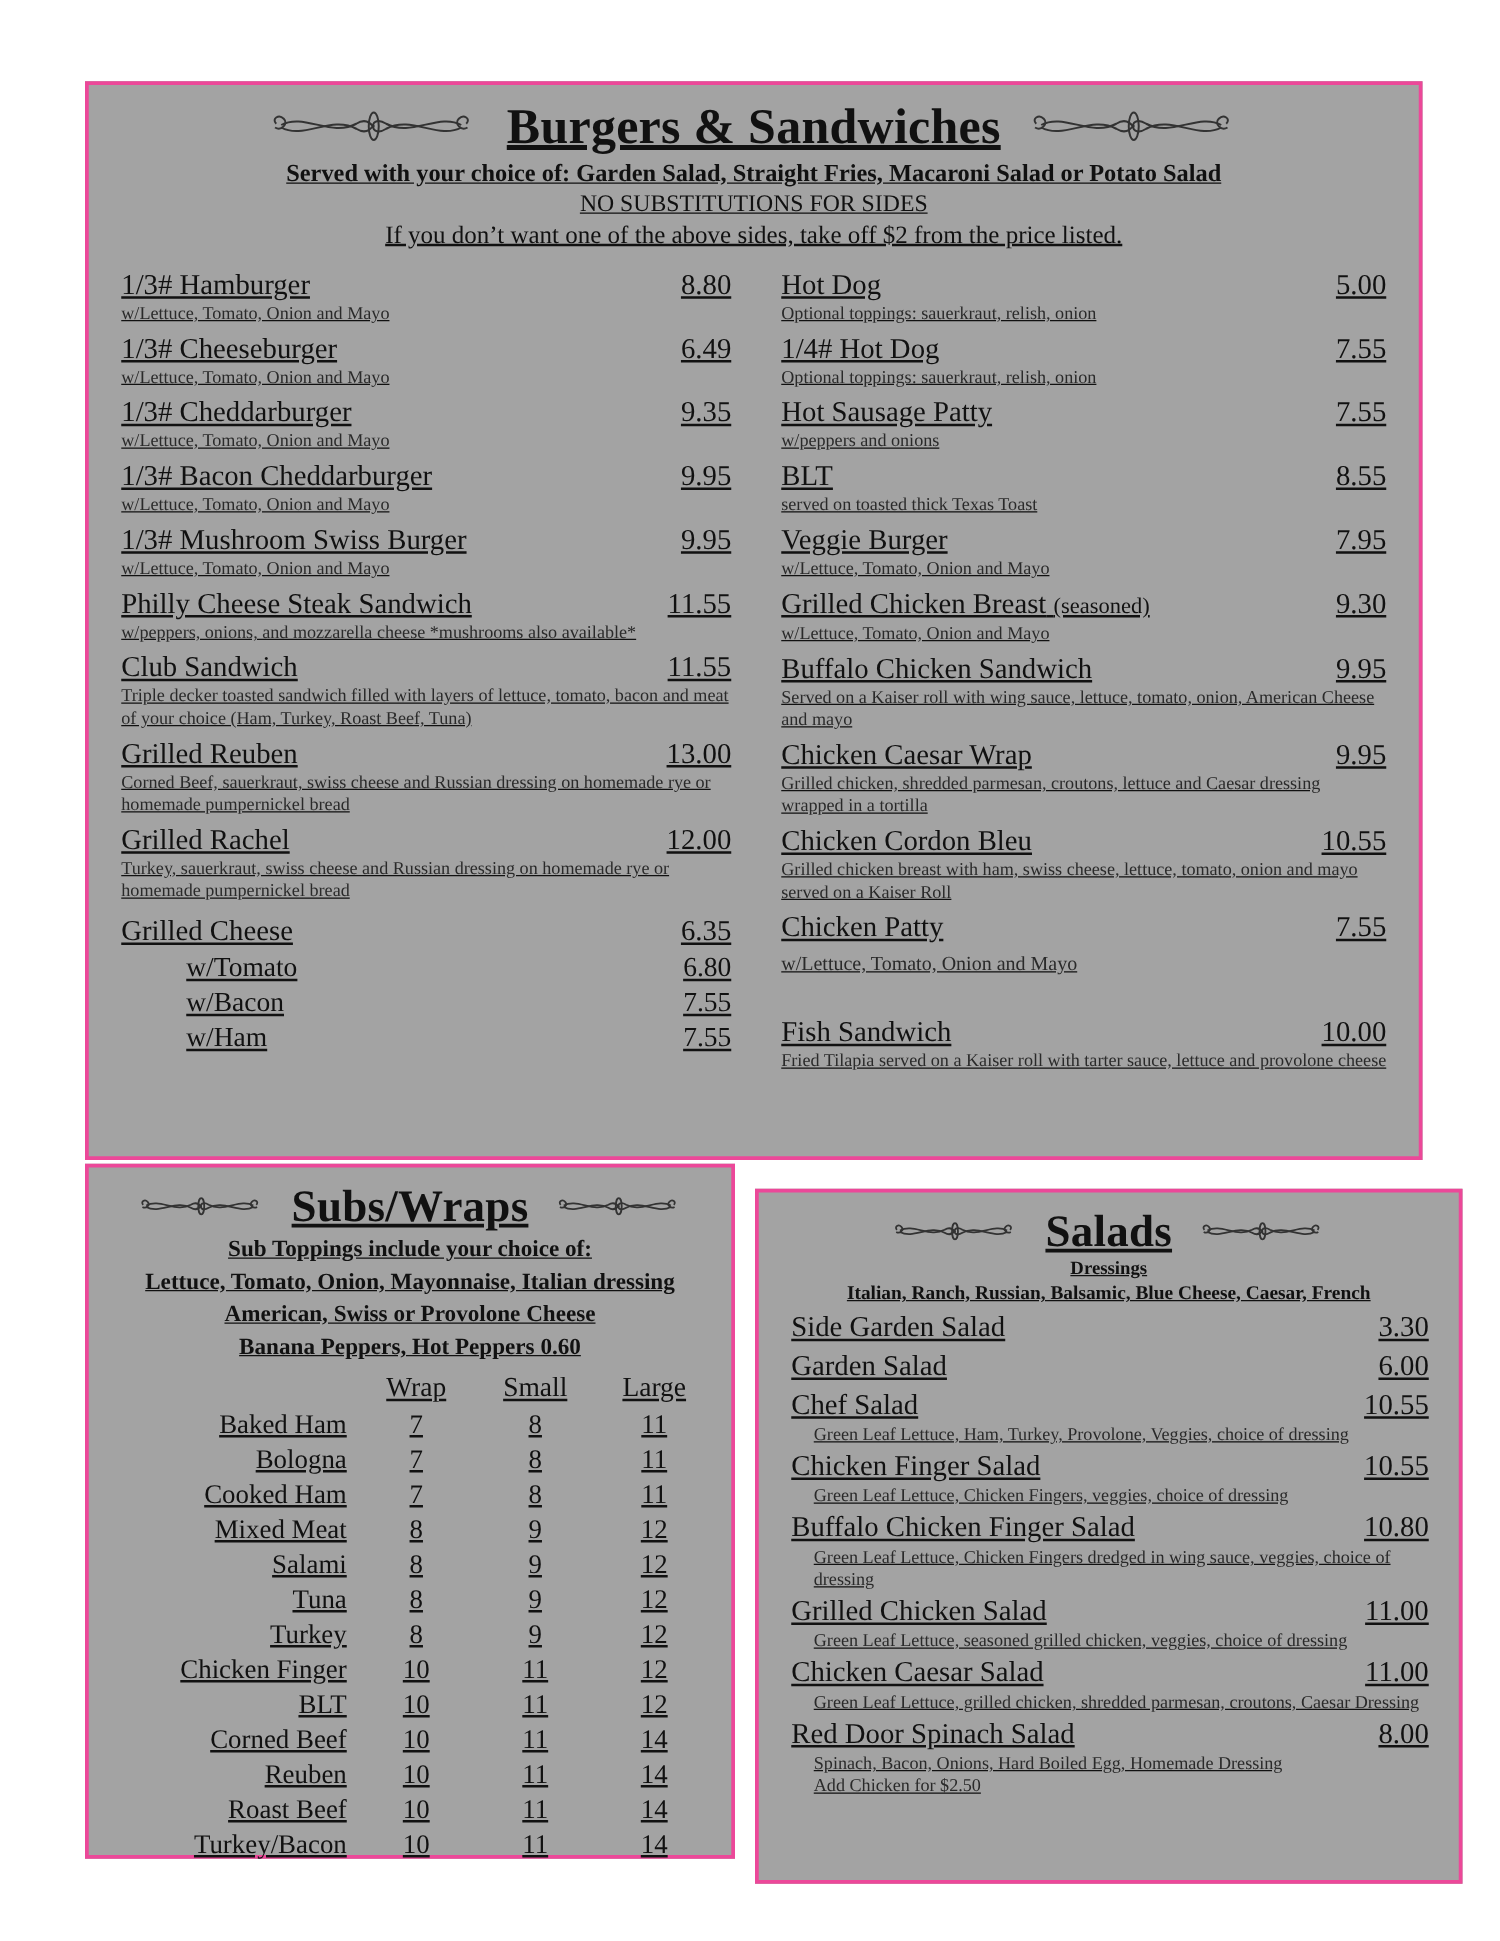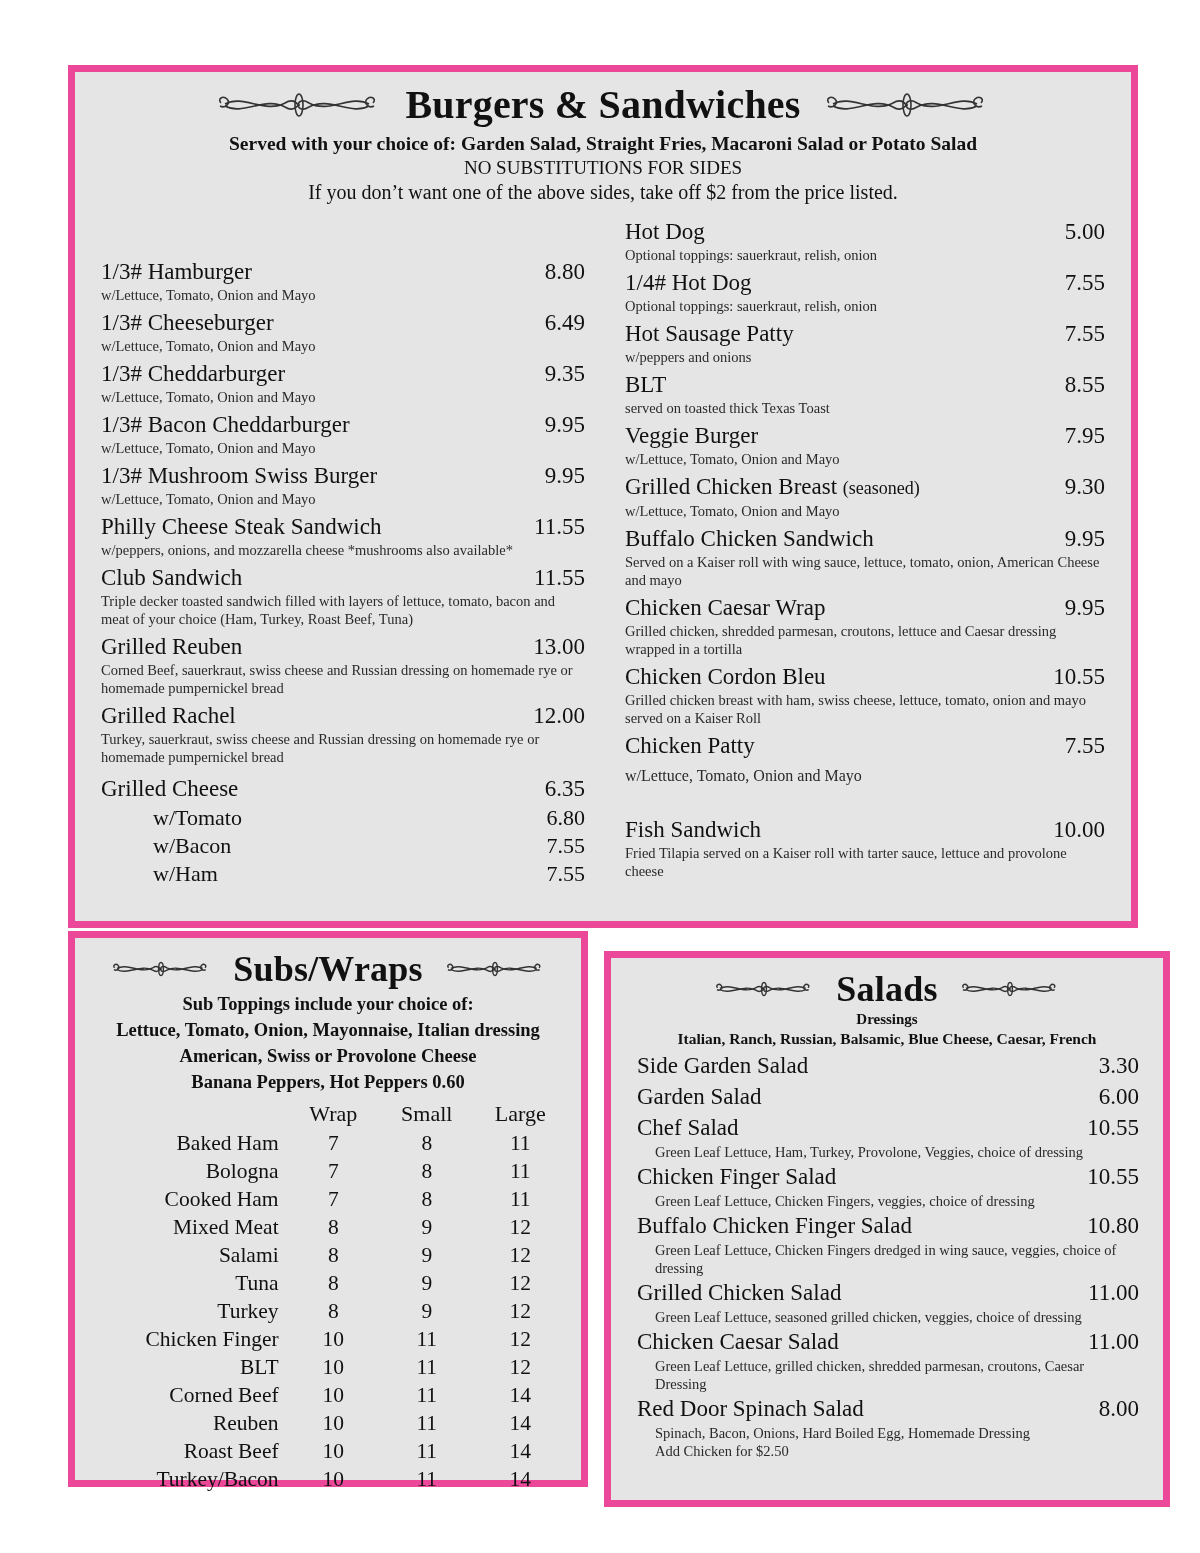--- a/index.html
+++ b/index.html
@@ -5,21 +5,21 @@
   * { box-sizing: border-box; margin: 0; padding: 0; }
   html, body {
     width: 1200px; height: 1553px;
     background: #ffffff;
     font-family: "Liberation Serif", serif;
     color: #111111;
   }
   .page { position: relative; width: 1200px; height: 1553px; }
 
   
-  .box { position: absolute; border: 7px solid #ec4899; background: #e5e5e5; }
+  .box { position: absolute; border: 3px solid #ec4899; background: #a3a3a3; text-decoration: underline; }
   #burgers-box { left: 68px;  top: 65px;   width: 1070px; height: 863px; }
   #subs-box    { left: 68px;  top: 931px;  width: 520px;  height: 556px; }
   #salads-box  { left: 604px; top: 951px;  width: 566px;  height: 556px; }
 
   
   .ornament { display: inline-block; vertical-align: middle; }
   .ornament svg { display: block; }
 
   
   .sect-head {
@@ -42,21 +42,21 @@
   .hdr-nosub {
     text-align: center; font-size: 19px; line-height: 24px;
   }
   .hdr-takeoff {
     text-align: center; font-size: 20px; line-height: 25px;
   }
 
   
   .cols { display: flex; margin-top: 12px; }
   .col { width: 50%; }
-  .col.left  { padding: 0 18px 0 12px; margin-top: 40px; }
+  .col.left  { padding: 0 18px 0 12px; }
   .col.right { padding: 0 12px 0 22px; }
 
   .item { margin-bottom: 4px; }
   .item-line {
     display: flex; align-items: baseline; justify-content: space-between;
     font-size: 23px; line-height: 30px;
   }
   .item-name { white-space: nowrap; }
   .item-name .qual { font-size: 18px; }
   .item-price { font-size: 23px; padding-left: 10px; }

